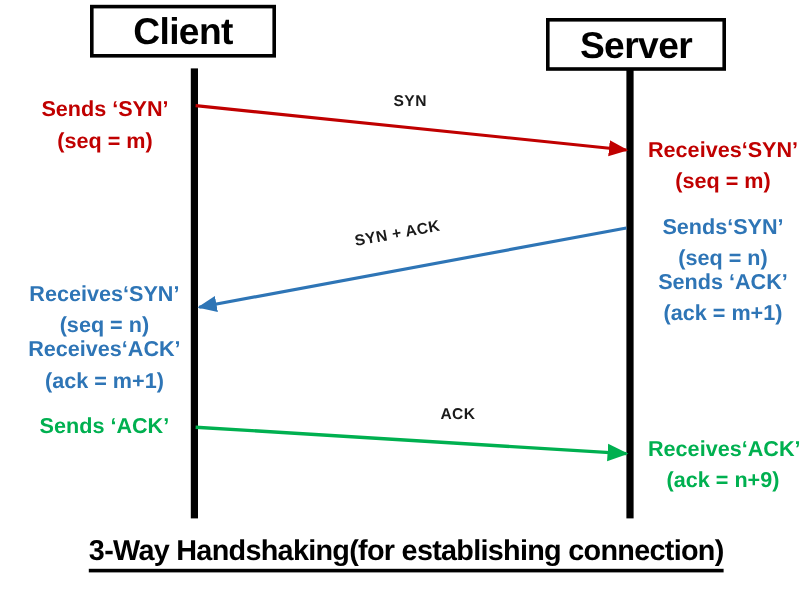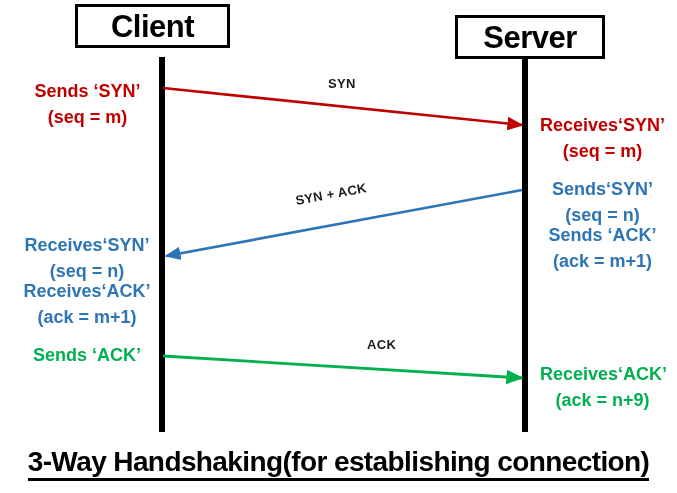--- a/index.html
+++ b/index.html
@@ -83,21 +83,21 @@
   }
   #caption-synack { transform: rotate(-10.4deg); transform-origin: left bottom; }
 
   
   #diagram-caption {
     position: absolute;
     left: 0;
     top: 446px;
     width: 677px;
     text-align: center;
-    font-size: 28px;
+    font-size: 24px;
     font-weight: bold;
     color: #000000;
     letter-spacing: -0.6px;
     white-space: nowrap;
   }
   #diagram-caption .underline-text {
     border-bottom: 3px solid #000000;
     padding-bottom: 1px;
   }
 </style>

